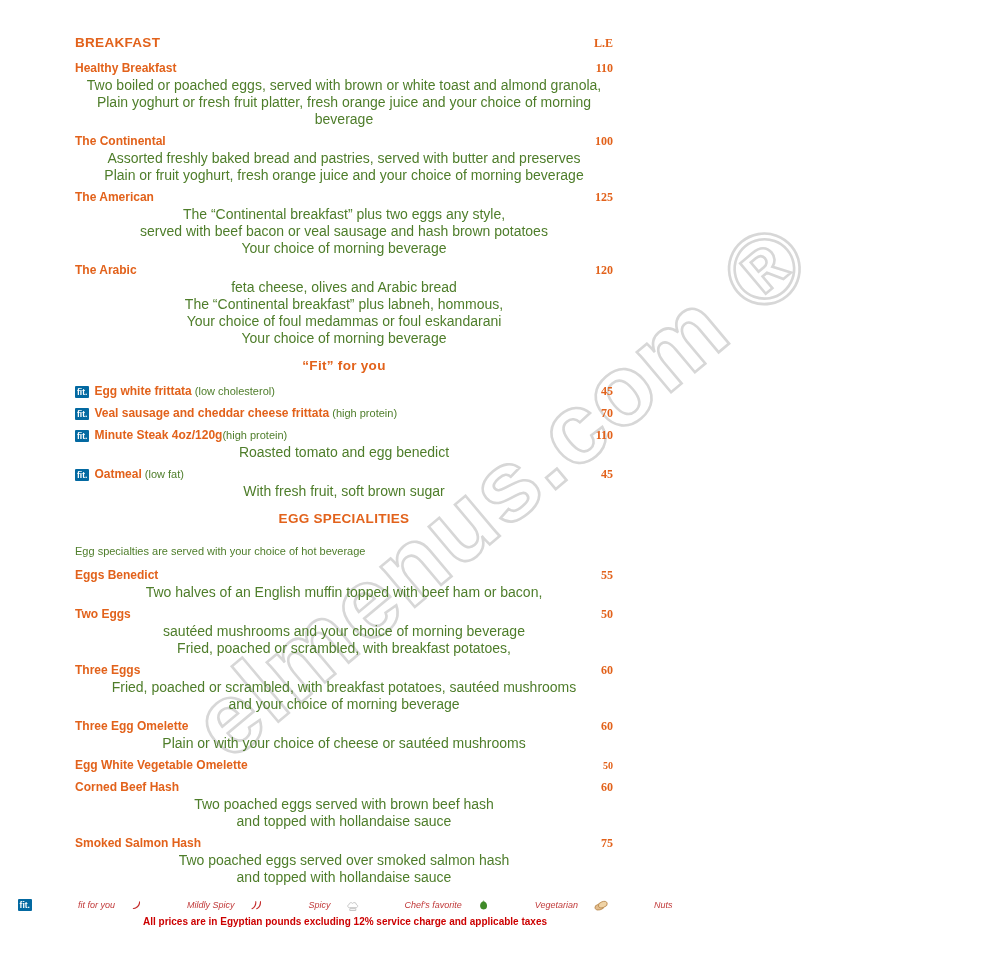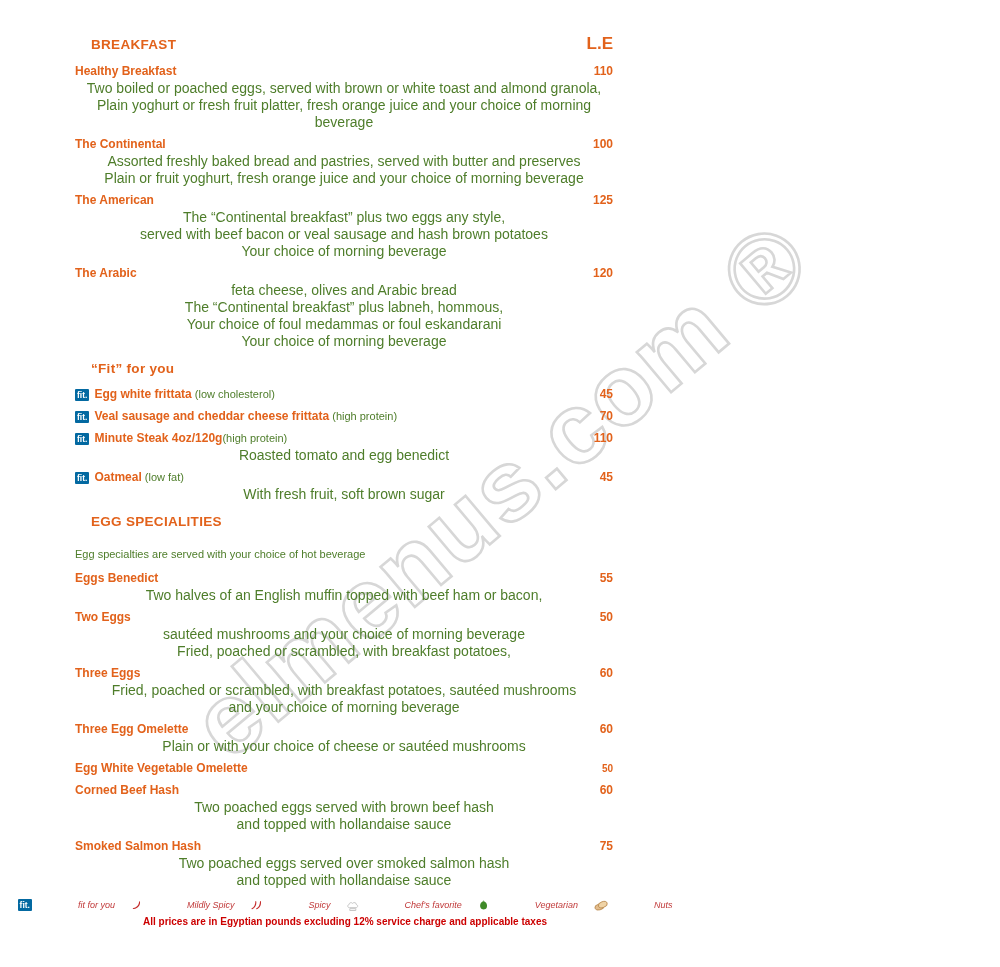--- a/index.html
+++ b/index.html
@@ -13,39 +13,41 @@
   .watermark-layer{
     position:absolute;left:0;top:0;width:1000px;height:967px;
     z-index:0;pointer-events:none;
   }
   .content{
     position:absolute;left:75px;top:34px;width:538px;z-index:1;
   }
   .section{margin-bottom:10px;}
   .section-header-row{
     display:flex;align-items:baseline;
-    margin:0 0 9px 16px;
+    margin:0 0 9px 0;
+    justify-content:center;
   }
   .section-title{
     color:#E2621B;font-weight:bold;font-size:13.5px;line-height:17px;
     letter-spacing:.3px;
   }
   .currency{
-    margin-left:auto;color:#E2621B;font-weight:bold;font-size:17px;
+    margin-left:auto;color:#E2621B;font-weight:bold;font-size:12px;font-family:Liberation Serif, serif;
   }
   .section-subtitle{
     color:#4E7D2A;font-size:11px;line-height:17px;margin:16px 0 7px 0;
   }
   .item{margin:0 0 5px 0;}
   .name-row{display:flex;align-items:baseline;line-height:17px;}
   .item-name{color:#E2621B;font-weight:bold;font-size:12px;white-space:pre;}
   .item-suffix{color:#4E7D2A;font-size:11px;white-space:pre;}
   .item-price{
     margin-left:auto;color:#E2621B;font-weight:bold;font-size:12px;
     padding-left:10px;
+    font-family:Liberation Serif, serif;
   }
   .item-price.small{font-size:10px;}
   .desc-line{
     color:#4E7D2A;font-size:14px;line-height:17px;margin:0;text-align:center;
   }
   .fit-badge{
     display:inline-block;background:#0369a1;color:#ffffff;
     font-weight:bold;font-size:8.5px;line-height:10px;
     padding:1px 2px;border-radius:1px;margin-right:5px;
     align-self:center;

